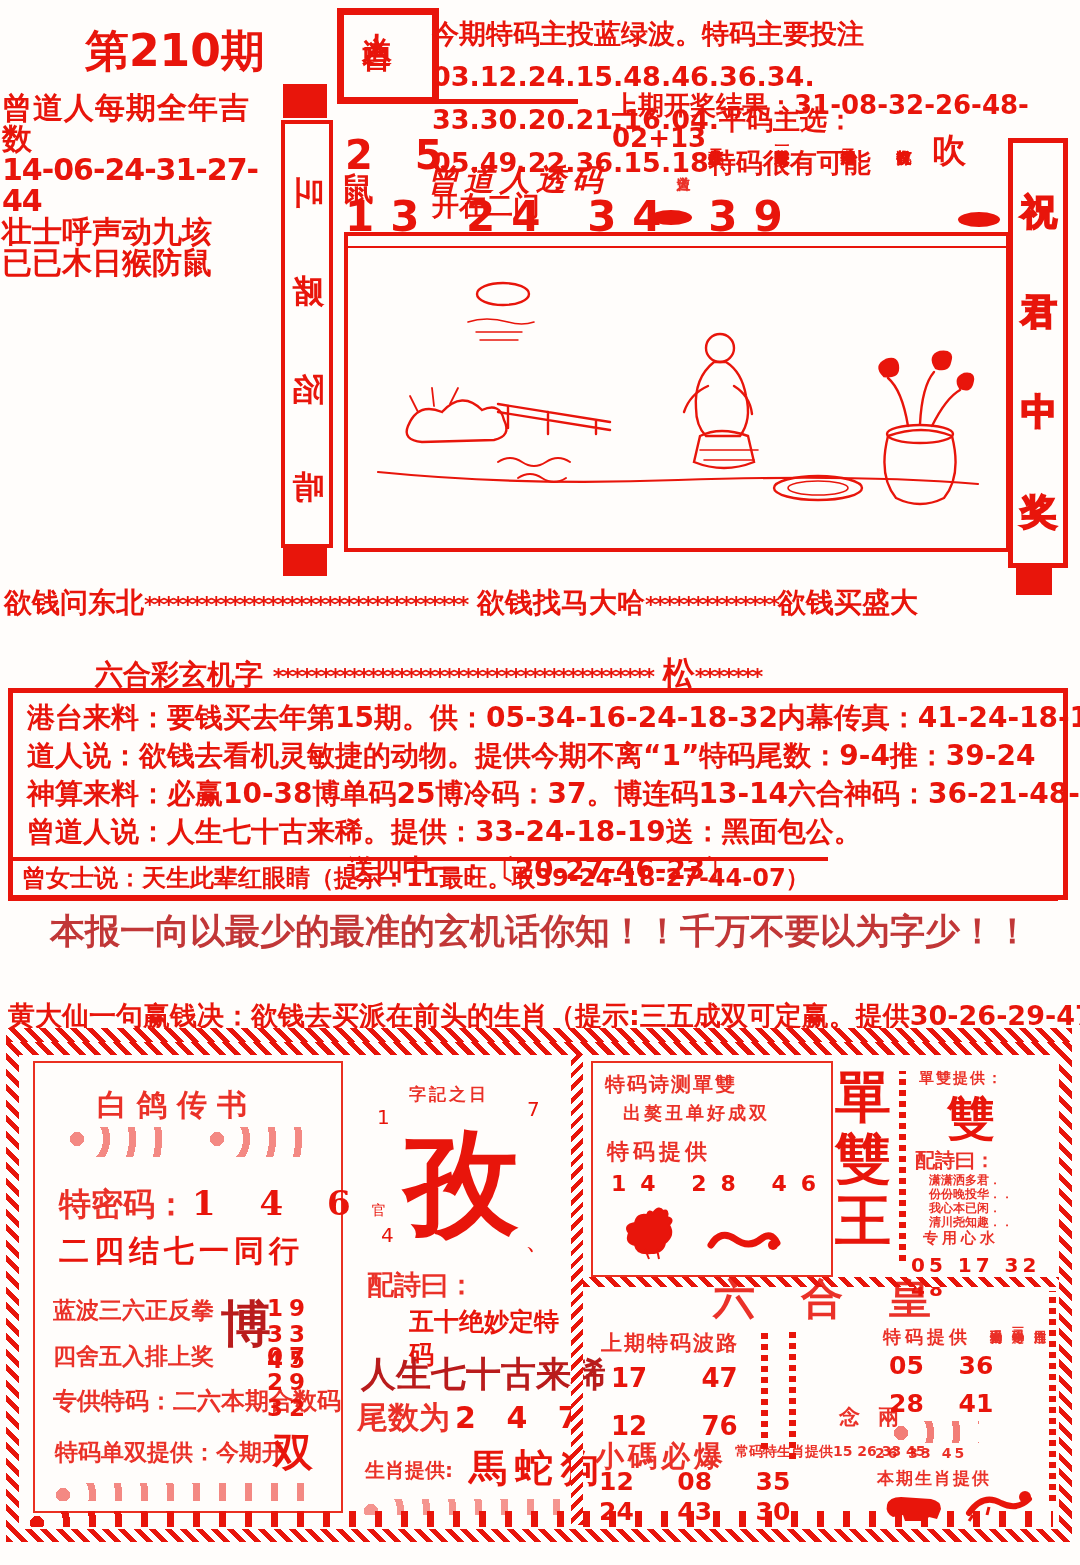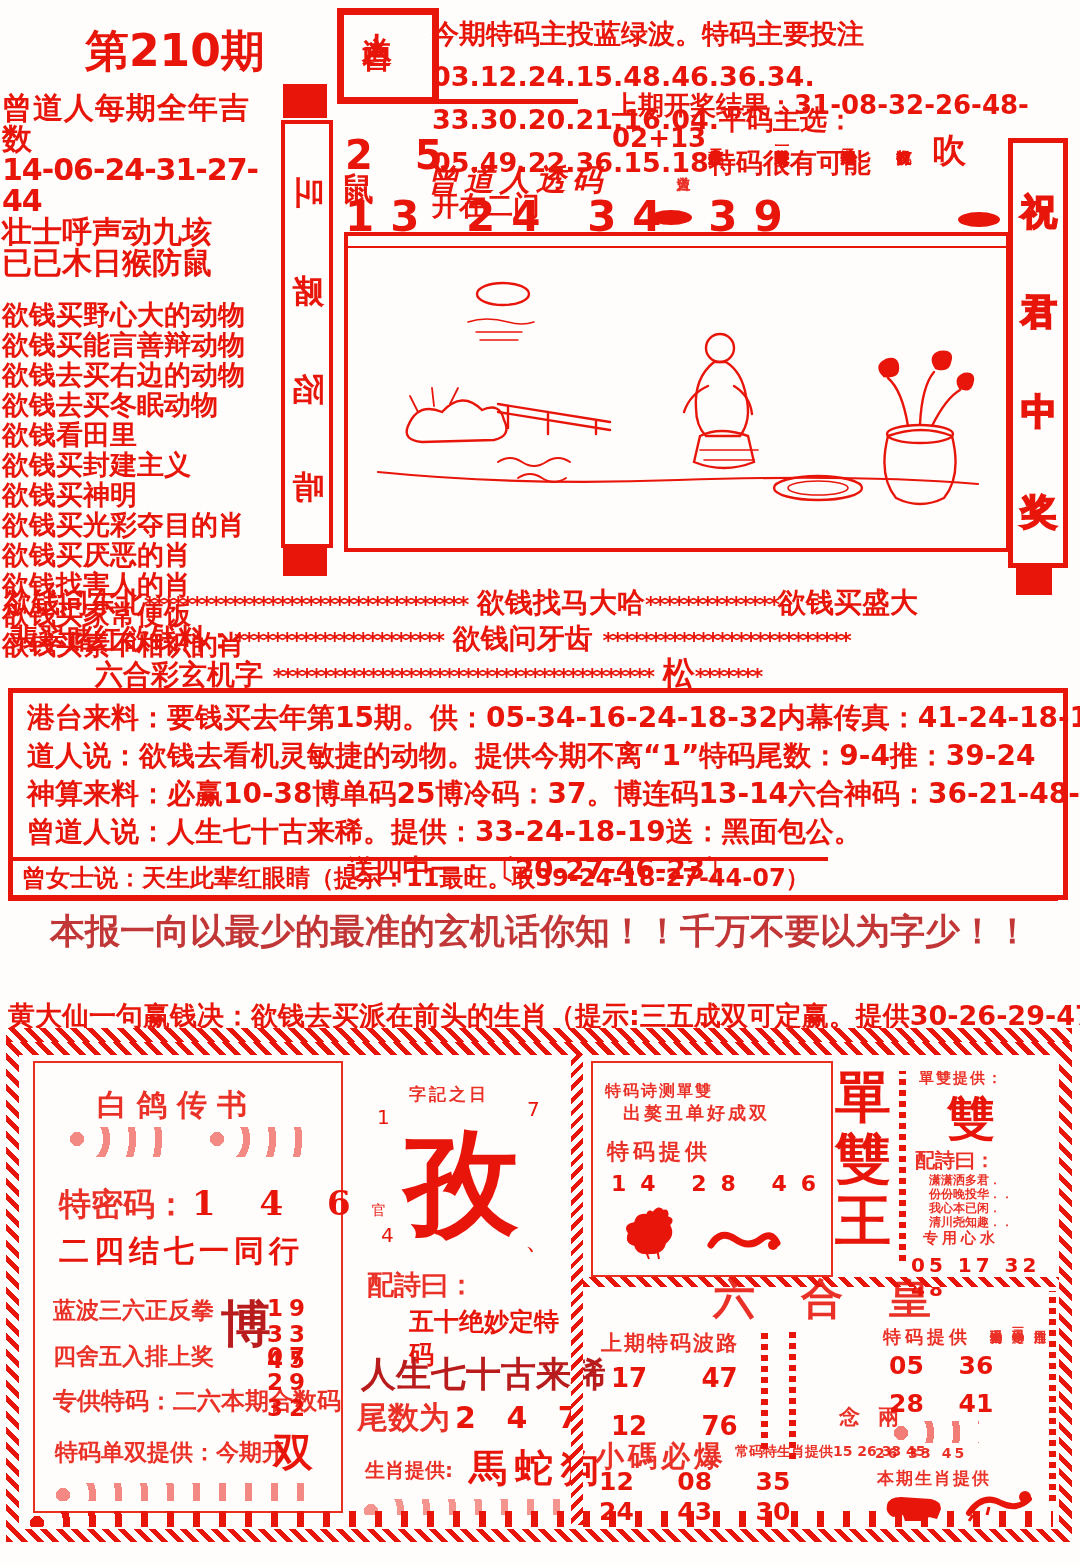--- a/index.html
+++ b/index.html
@@ -40,34 +40,20 @@
   <div class="abs b" style="left:612px;top:88px;font-size:26px;">
     <span>上期开奖结果：</span><span>31-08-32-26-48-02+13</span>
   </div>
 
   <div class="abs b" style="left:2px;top:92px;width:278px;font-size:30px;line-height:31px;">
     <div style="letter-spacing:1px;">曾道人每期全年吉数</div>
     <div style="letter-spacing:-1px;">14-06-24-31-27-44</div>
     <div>壮士呼声动九垓</div>
     <div>已已木日猴防鼠</div>
     <div style="height:22px;"></div>
-    <div style="font-size:27px;line-height:30px;">
-      <div>欲钱买野心大的动物</div>
-      <div>欲钱买能言善辩动物</div>
-      <div>欲钱去买右边的动物</div>
-      <div>欲钱去买冬眠动物</div>
-      <div>欲钱看田里</div>
-      <div>欲钱买封建主义</div>
-      <div>欲钱买神明</div>
-      <div>欲钱买光彩夺目的肖</div>
-      <div>欲钱买厌恶的肖</div>
-      <div>欲钱找害人的肖</div>
-      <div>欲钱买家常便饭</div>
-      <div>欲钱买素不相识的肖</div>
-    </div>
   </div>
 
   <div class="abs" style="left:281px;top:84px;width:50px;height:494px;">
     <div class="abs" style="left:2px;top:0;width:44px;height:34px;background:#e8150b;"></div>
     <div class="abs" style="left:0;top:36px;width:44px;height:420px;border:4px solid #e8150b;">
       <div class="abs b mirror" style="left:6px;top:20px;font-size:32px;line-height:98px;width:34px;text-align:center;">
         <div>叫</div>
         <div>赌</div>
         <div>陷</div>
         <div>啃</div>
@@ -137,24 +123,20 @@
         <path d="M612 152 q-6 -10 4 -14 q12 -2 8 10 q-2 8 -12 4z" fill="#e8150b"></path>
 
         <path d="M30 236 q140 14 300 8 q180 -6 300 4" stroke-width="2.2"></path>
       </g>
     </svg>
   </div>
 
   <div class="abs b" style="left:4px;top:584px;width:1010px;font-size:28px;white-space:nowrap;">
     <span>欲钱问东北</span><span style="font-size:22px;letter-spacing:-2px;">**********************************</span>
     <span>欲钱找马大哈</span><span style="font-size:22px;letter-spacing:-2px;">**************</span><span>欲钱买盛大</span>
-  </div>
-  <div class="abs b" style="left:10px;top:620px;width:1010px;font-size:28px;white-space:nowrap;">
-    <span>翡翠赌红欲钱料：</span><span style="font-size:22px;letter-spacing:-2px;">**********************</span>
-    <span>欲钱问牙齿</span> <span style="font-size:22px;letter-spacing:-2px;">**************************</span>
   </div>
   <div class="abs b" style="left:95px;top:652px;width:950px;font-size:28px;white-space:nowrap;">
     <span>六合彩玄机字</span> <span style="font-size:22px;letter-spacing:-2px;">****************************************</span>
     <span style="font-size:32px;">松</span><span style="font-size:22px;letter-spacing:-2px;">*******</span>
   </div>
 
   <div class="abs box" style="left:8px;top:688px;width:1050px;height:202px;border-width:5px;">
     <div class="b" style="padding:6px 10px 0 14px;font-size:28px;line-height:38px;white-space:nowrap;">
       <div><span>港台来料：</span><span>要钱买去年第15期。供：05-34-16-24-18-32内幕传真：41-24-18-17特06。</span></div>
       <div><span>道人说：</span><span>欲钱去看机灵敏捷的动物。提供今期不离“1”特码尾数：9-4推：39-24</span></div>
@@ -213,21 +195,21 @@
           <span class="b" style="font-size:30px;letter-spacing:10px;">2 4 7</span>
         </div>
         <div class="abs b rough" style="left:16px;top:402px;font-size:20px;">生肖提供:</div>
         <div class="abs b" style="left:120px;top:388px;font-size:38px;letter-spacing:8px;white-space:nowrap;">馬蛇狗</div>
         <div class="abs dotband" style="left:10px;top:444px;width:210px;height:16px;opacity:.45;"></div>
       </div>
 
       <div class="abs hatch2" style="left:552px;top:0;width:12px;height:470px;"></div>
 
       <div class="abs thinbox" style="left:572px;top:6px;width:238px;height:212px;">
-        <div class="abs b rough" style="left:12px;top:18px;font-size:16px;letter-spacing:2px;">特码诗测單雙</div>
+        <div class="abs b rough" style="left:12px;top:8px;font-size:20px;letter-spacing:2px;">特码诗测單雙</div>
         <div class="abs b rough" style="left:30px;top:38px;font-size:18px;letter-spacing:3px;">出獒丑单好成双</div>
         <div class="abs b rough" style="left:14px;top:74px;font-size:22px;letter-spacing:4px;">特码提供</div>
         <div class="abs b" style="left:18px;top:108px;font-size:22px;letter-spacing:14px;">14  28  46</div>
         <svg class="abs" style="left:30px;top:140px;" width="60" height="60" viewBox="0 0 60 60">
           <path fill="#e8150b" d="M30 10 q6 -8 10 -2 q6 -2 4 6 q8 2 2 8 q6 10 -4 18 q-2 10 -14 10 q-14 2 -16 -8 q-10 -2 -6 -12 q-6 -8 6 -10 q2 -10 12 -8 q2 -6 6 -2z M22 46 l4 10 M34 46 l2 10" stroke="#e8150b" stroke-width="2"></path>
         </svg>
         <svg class="abs" style="left:110px;top:152px;" width="80" height="44" viewBox="0 0 80 44">
           <path fill="none" stroke="#e8150b" stroke-width="7" stroke-linecap="round" d="M8 30 q10 -16 24 -6 q14 10 26 0 q10 -8 16 4"></path>
           <circle cx="70" cy="30" r="5" fill="#e8150b"></circle>
         </svg>

